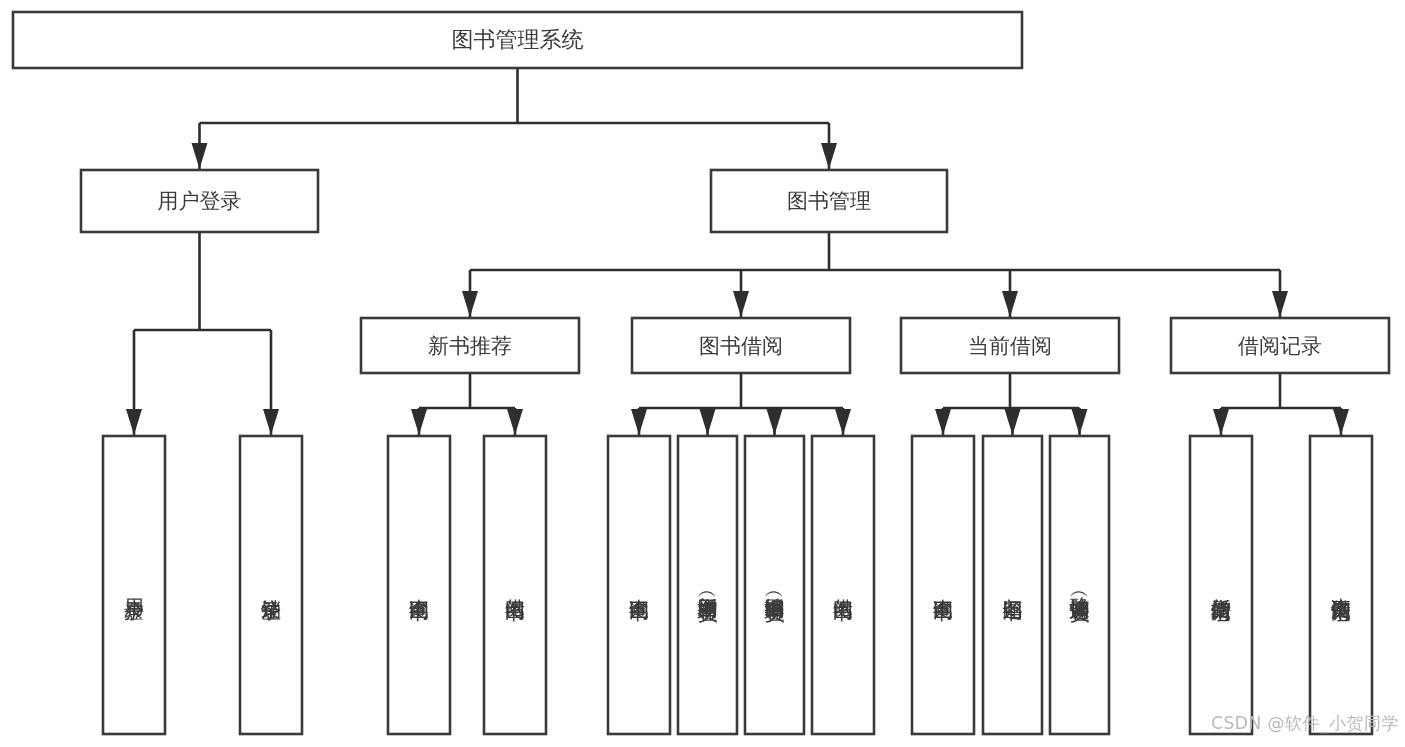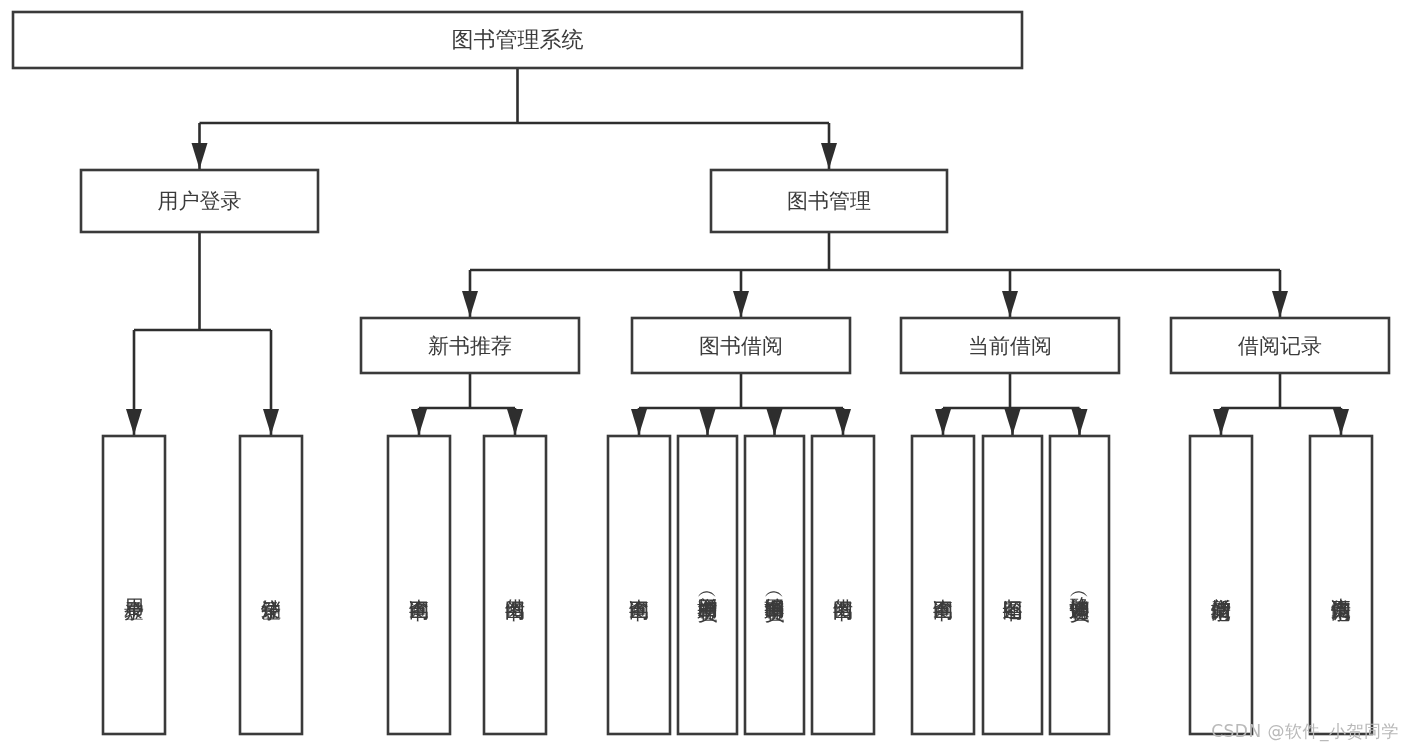--- a/index.html
+++ b/index.html
@@ -68,21 +68,21 @@
     writing-mode: vertical-rl;
     text-orientation: upright;
     letter-spacing: 1px;
     white-space: nowrap;
     pointer-events: none;
     text-align: center;
   }
   .watermark {
     position: absolute;
     right: 6px;
-    bottom: 4px;
+    bottom: 12px;
     font-family: "DejaVu Sans", "Liberation Sans", sans-serif;
     font-size: 17px;
     color: #b9b9b9;
     letter-spacing: 0.5px;
     white-space: nowrap;
   }
 </style>
 </head>
 <body>
 

